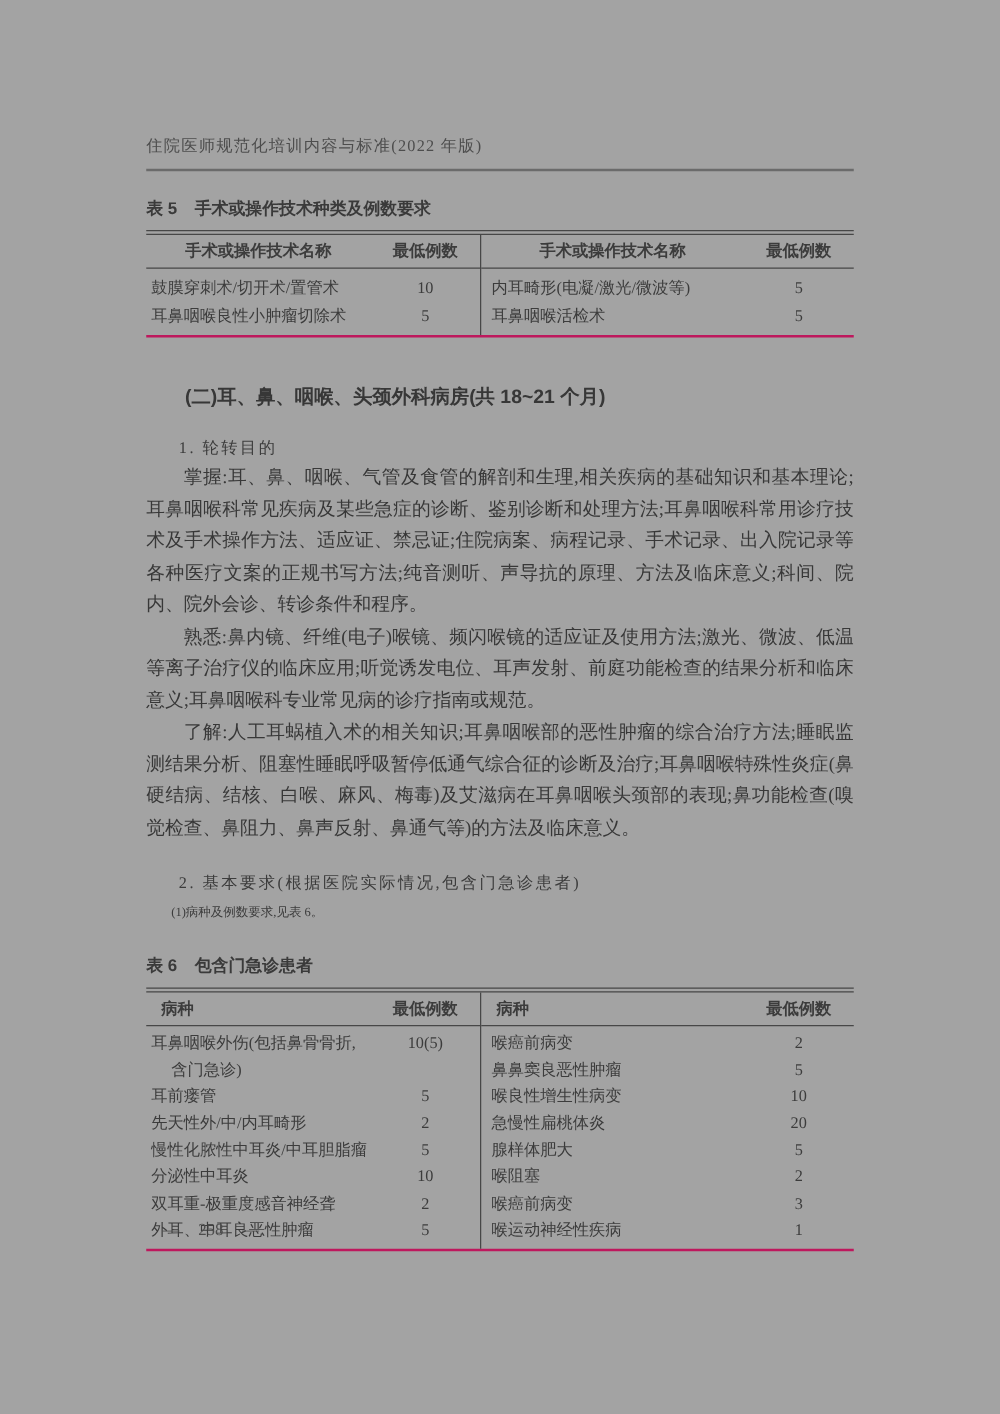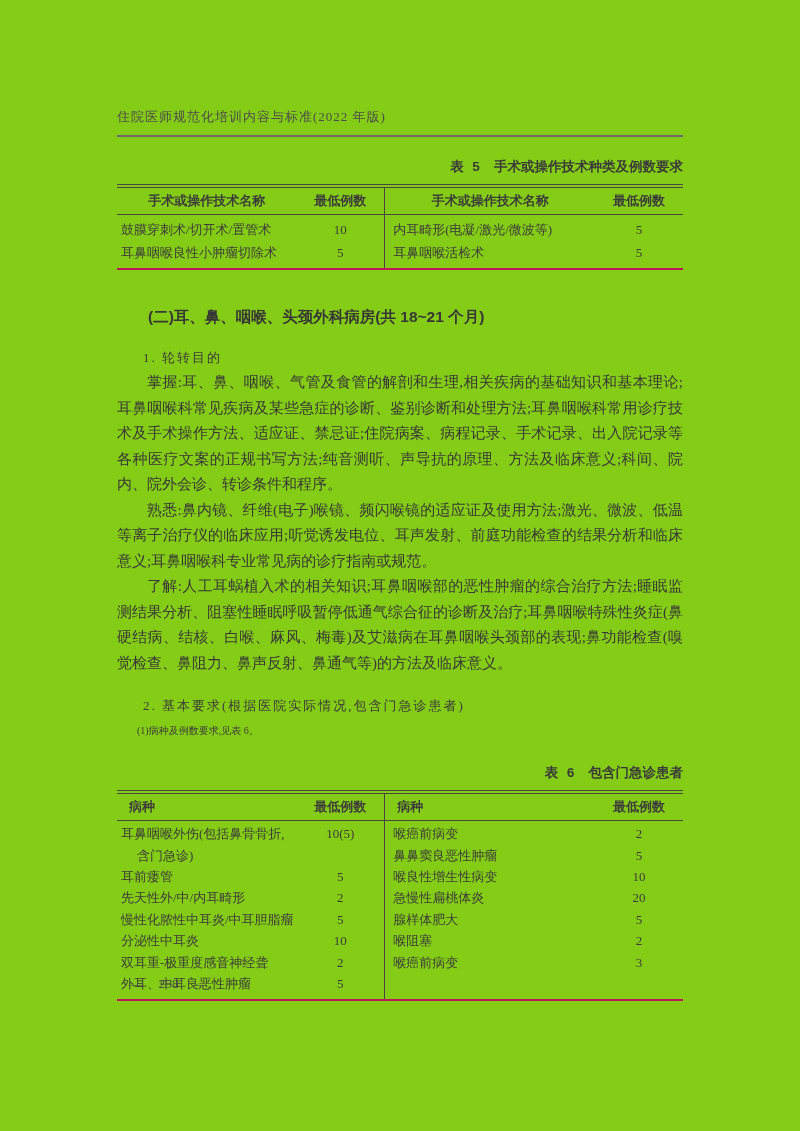--- a/index.html
+++ b/index.html
@@ -2,41 +2,41 @@
 <html><head>
 <meta charset="utf-8">
 <style>
   * { margin: 0; padding: 0; box-sizing: border-box; }
   html, body { background: #ffffff; }
   .page {
     position: relative;
     width: 800px;
     height: 1131px;
     margin: 0 auto;
-    background: #84cc16;
+    background: #a3a3a3;
     color: #3c3c3c;
     font-family: "Liberation Serif", serif;
     padding: 108px 117px 0 117px;
     overflow: hidden;
   }
   
   .running-head {
     font-size: 13px;
     letter-spacing: 1px;
     color: #4d4d4d;
   }
   .head-rule {
     margin-top: 9px;
     height: 2px;
     background: #6b6b6b;
   }
   
   .table-title {
-    text-align: right;
-    font-family: Liberation Mono, monospace;
+    text-align: left;
+    font-family: Liberation Sans, sans-serif;
     font-weight: bold;
     font-size: 13.5px;
     color: #3a3a3a;
     margin-top: 21px;
   }
   .table-title .tlabel { margin-right: 14px; }
   
   .data-table {
     display: flex;
     margin-top: 8px;
@@ -239,20 +239,24 @@
           <div class="t-c count">5</div>
         </div>
           <div class="t-row">
           <div class="t-c name">喉阻塞</div>
           <div class="t-c count">2</div>
         </div>
           <div class="t-row">
           <div class="t-c name">喉癌前病变</div>
           <div class="t-c count">3</div>
         </div>
+          <div class="t-row">
+          <div class="t-c name">喉运动神经性疾病</div>
+          <div class="t-c count">1</div>
+        </div>
         </div>
     </div>
   </div>
 
   <div class="footer">
     <span>—</span>
     <span>258</span>
     <span>—</span>
   </div>
 

